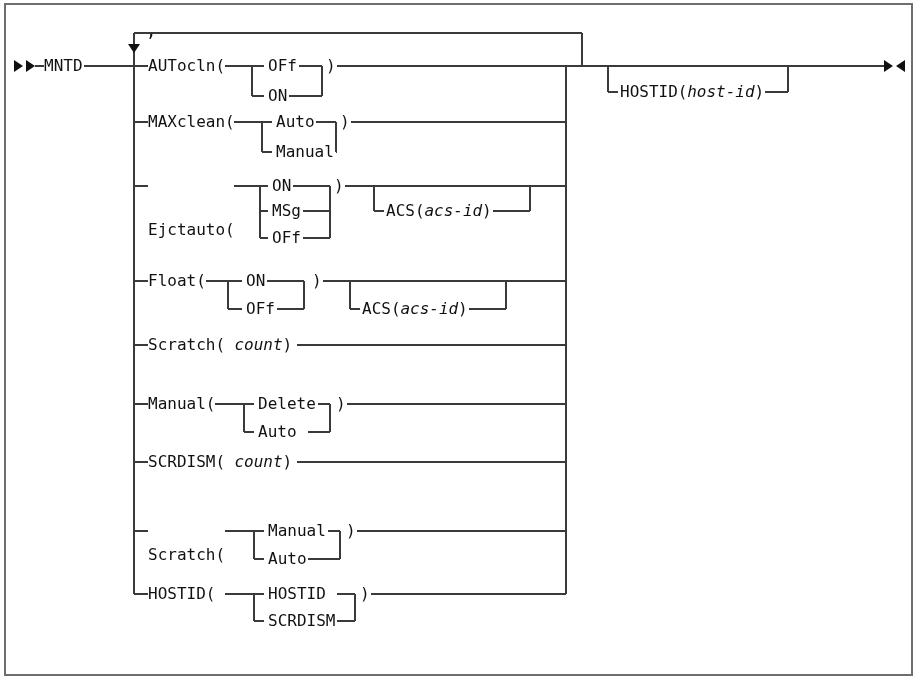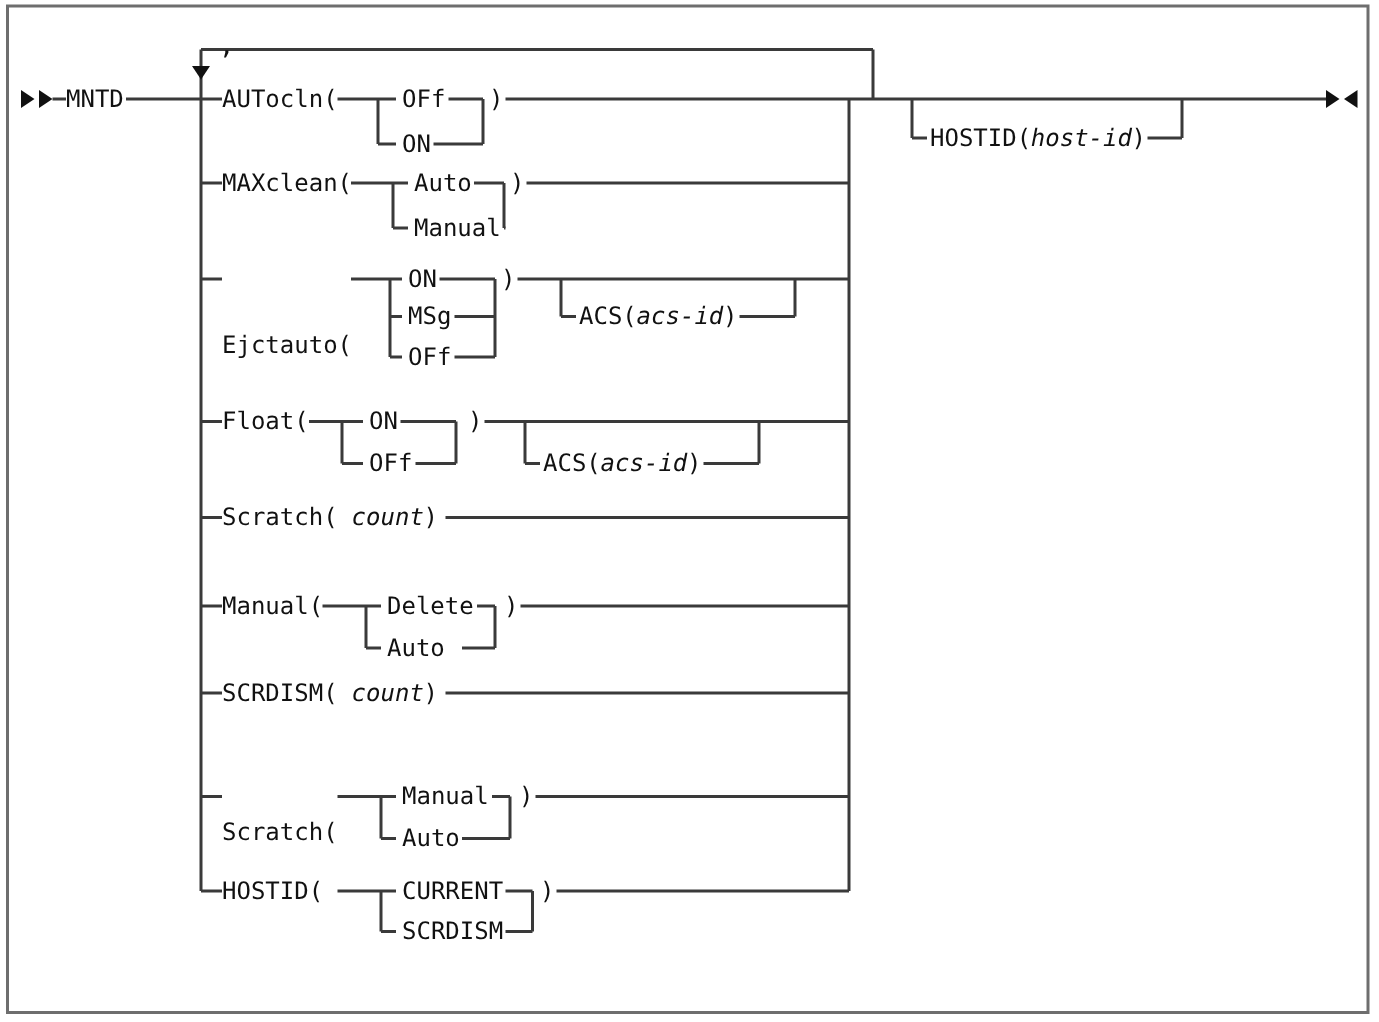--- a/index.html
+++ b/index.html
@@ -200,21 +200,21 @@
       <span class="lbl" style="left: 268px; top: 551px;">Auto</span>
       <div class="h" style="left: 308.4px; top: 558px; width: 31.6px;"></div>
       <span class="lbl" style="left: 346px; top: 523px;">)</span>
       <div class="h" style="left: 356.6px; top: 530px; width: 209.4px;"></div>
       <div class="h" style="left: 134px; top: 593px; width: 14px;"></div>
       <span class="lbl" style="left: 148px; top: 586px;">HOSTID(</span>
       <div class="h" style="left: 224.8px; top: 593px; width: 29.2px;"></div>
       <div class="v" style="left: 253px; top: 594px; height: 27px;"></div>
       <div class="v" style="left: 354px; top: 594px; height: 27px;"></div>
       <div class="h" style="left: 254px; top: 593px; width: 10px;"></div>
-      <span class="lbl" style="left: 268px; top: 586px;">CURRENT</span>
+      <span class="lbl" style="left: 268px; top: 586px;">HOSTID</span>
       <div class="h" style="left: 337.2px; top: 593px; width: 17.8px;"></div>
       <div class="h" style="left: 254px; top: 620px; width: 10px;"></div>
       <span class="lbl" style="left: 268px; top: 613px;">SCRDISM</span>
       <div class="h" style="left: 337.2px; top: 620px; width: 17.8px;"></div>
       <span class="lbl" style="left: 360px; top: 586px;">)</span>
       <div class="h" style="left: 370.6px; top: 593px; width: 195.4px;"></div>
       <div class="h" style="left: 566px; top: 65px; width: 318px;"></div>
       <div class="v" style="left: 607px; top: 66px; height: 26px;"></div>
       <div class="v" style="left: 787px; top: 66px; height: 26px;"></div>
       <div class="h" style="left: 608px; top: 91px; width: 10px;"></div>

